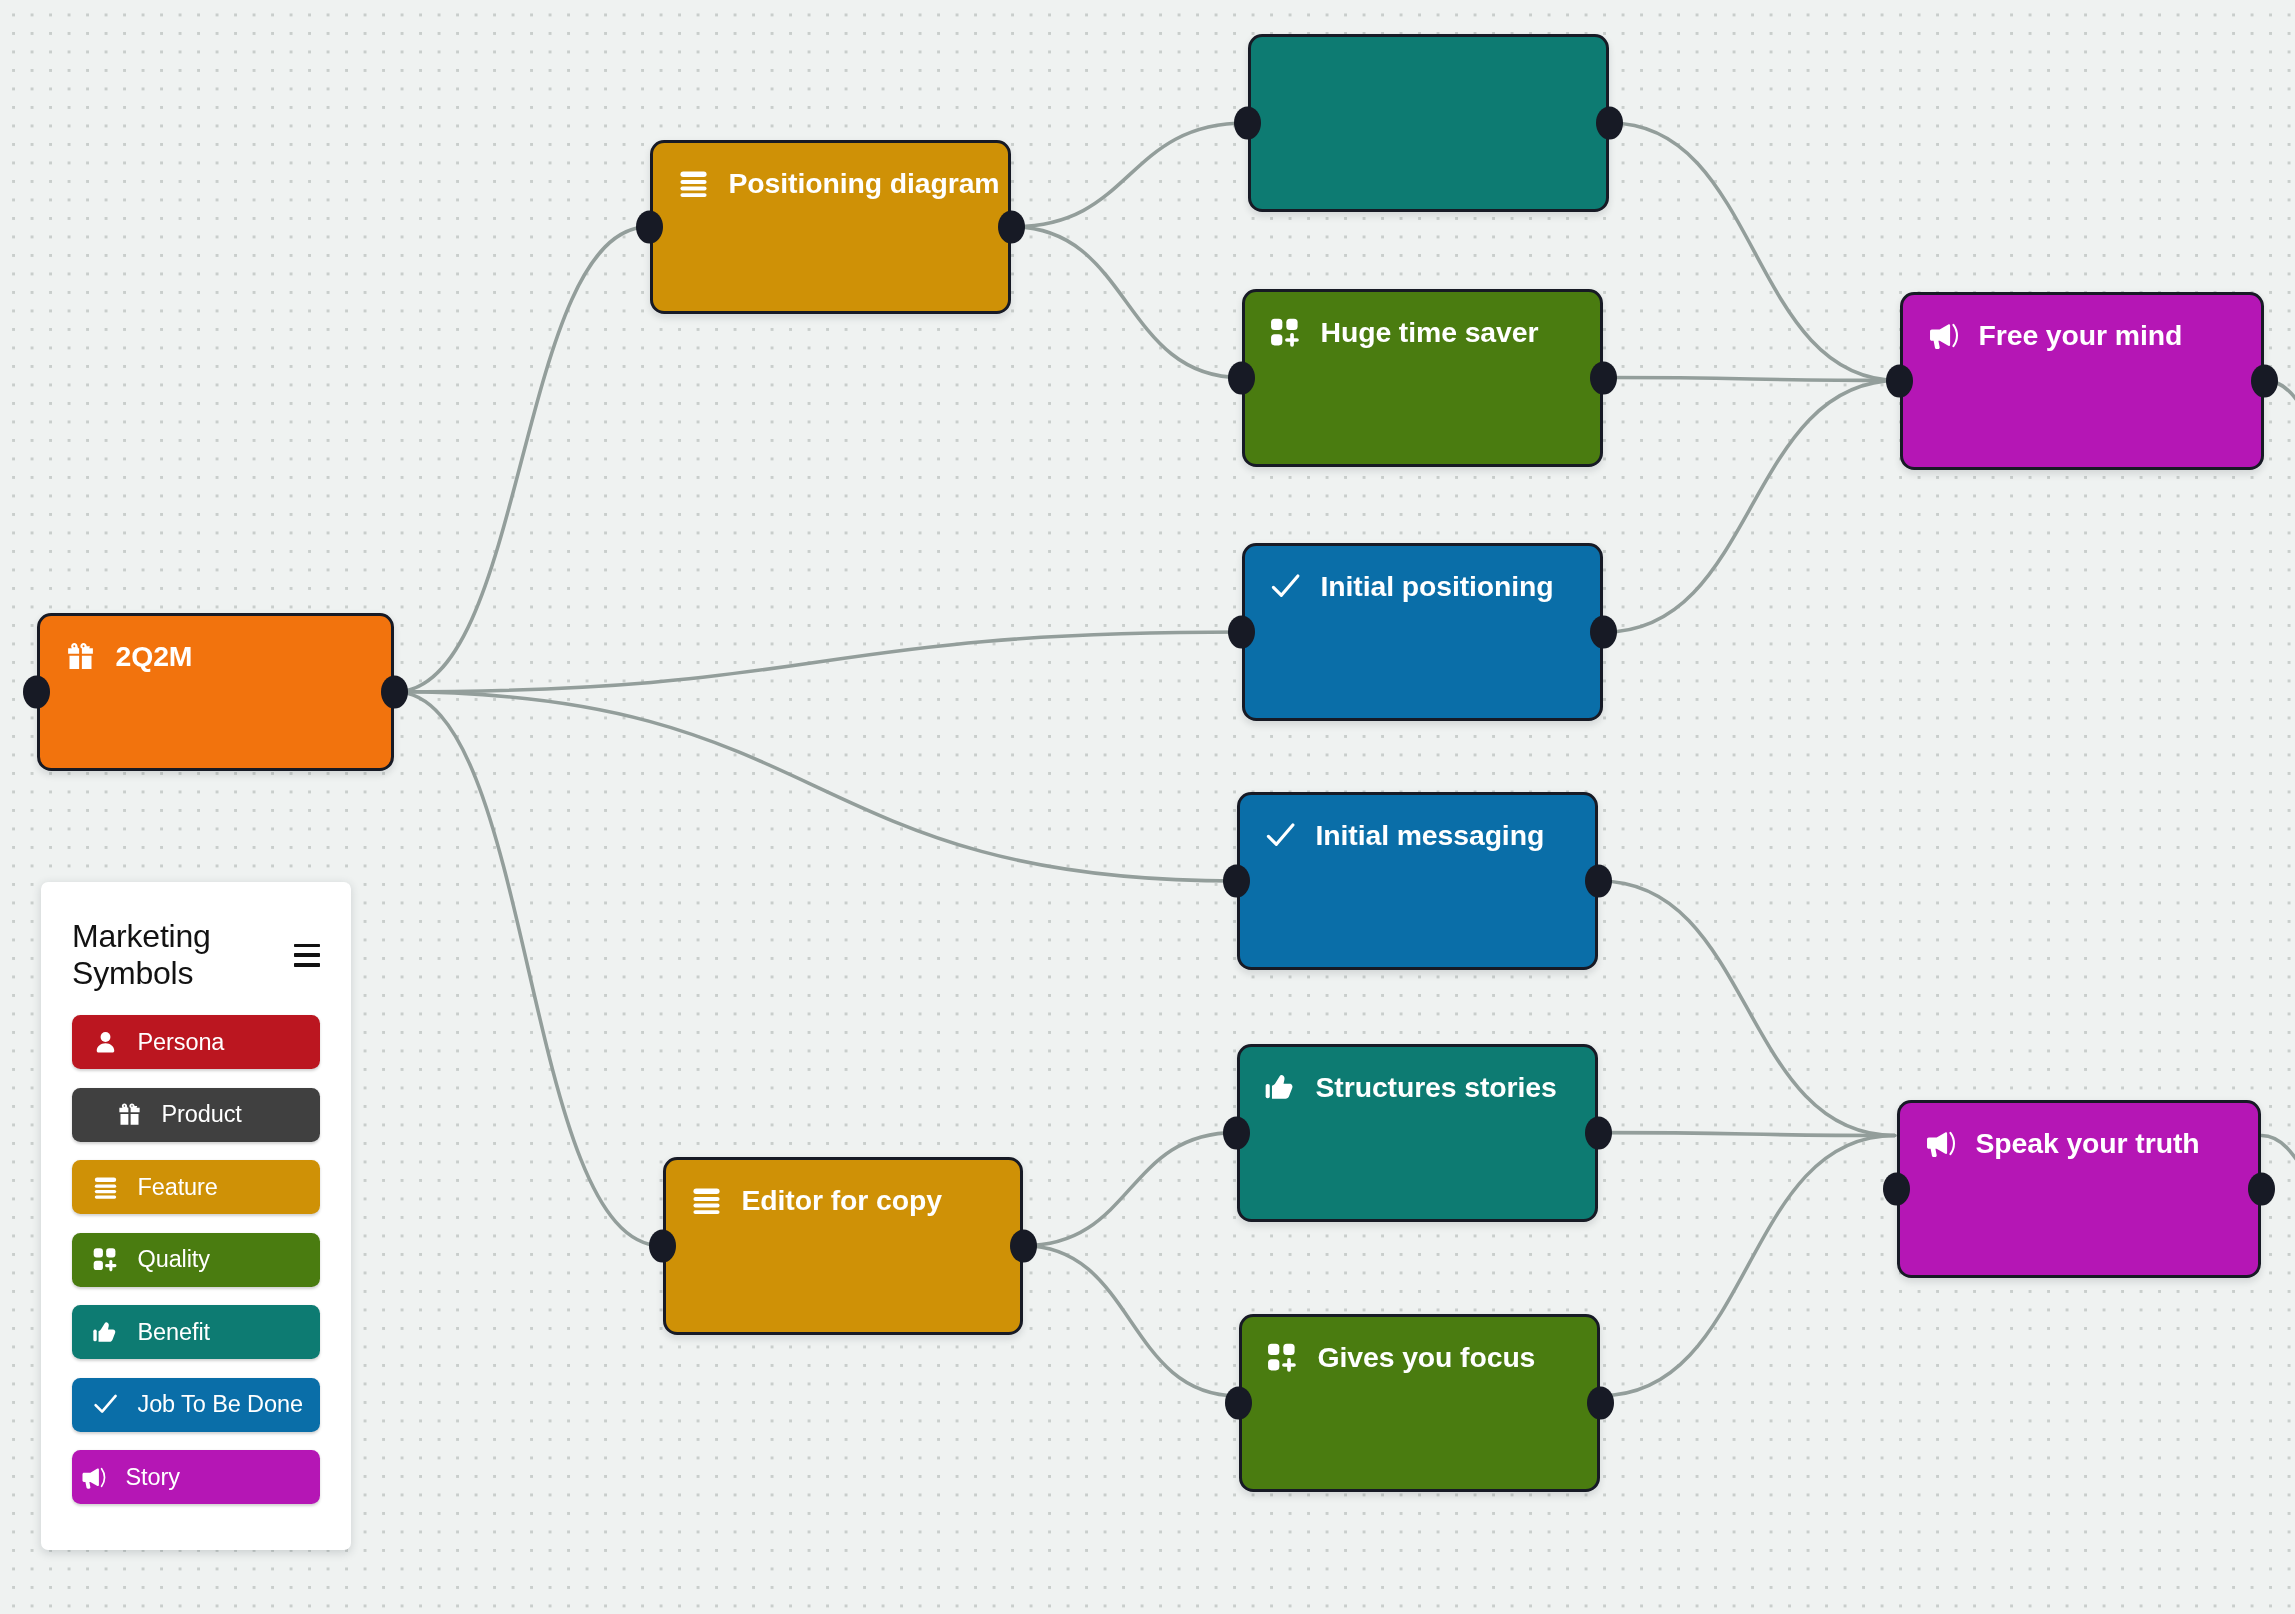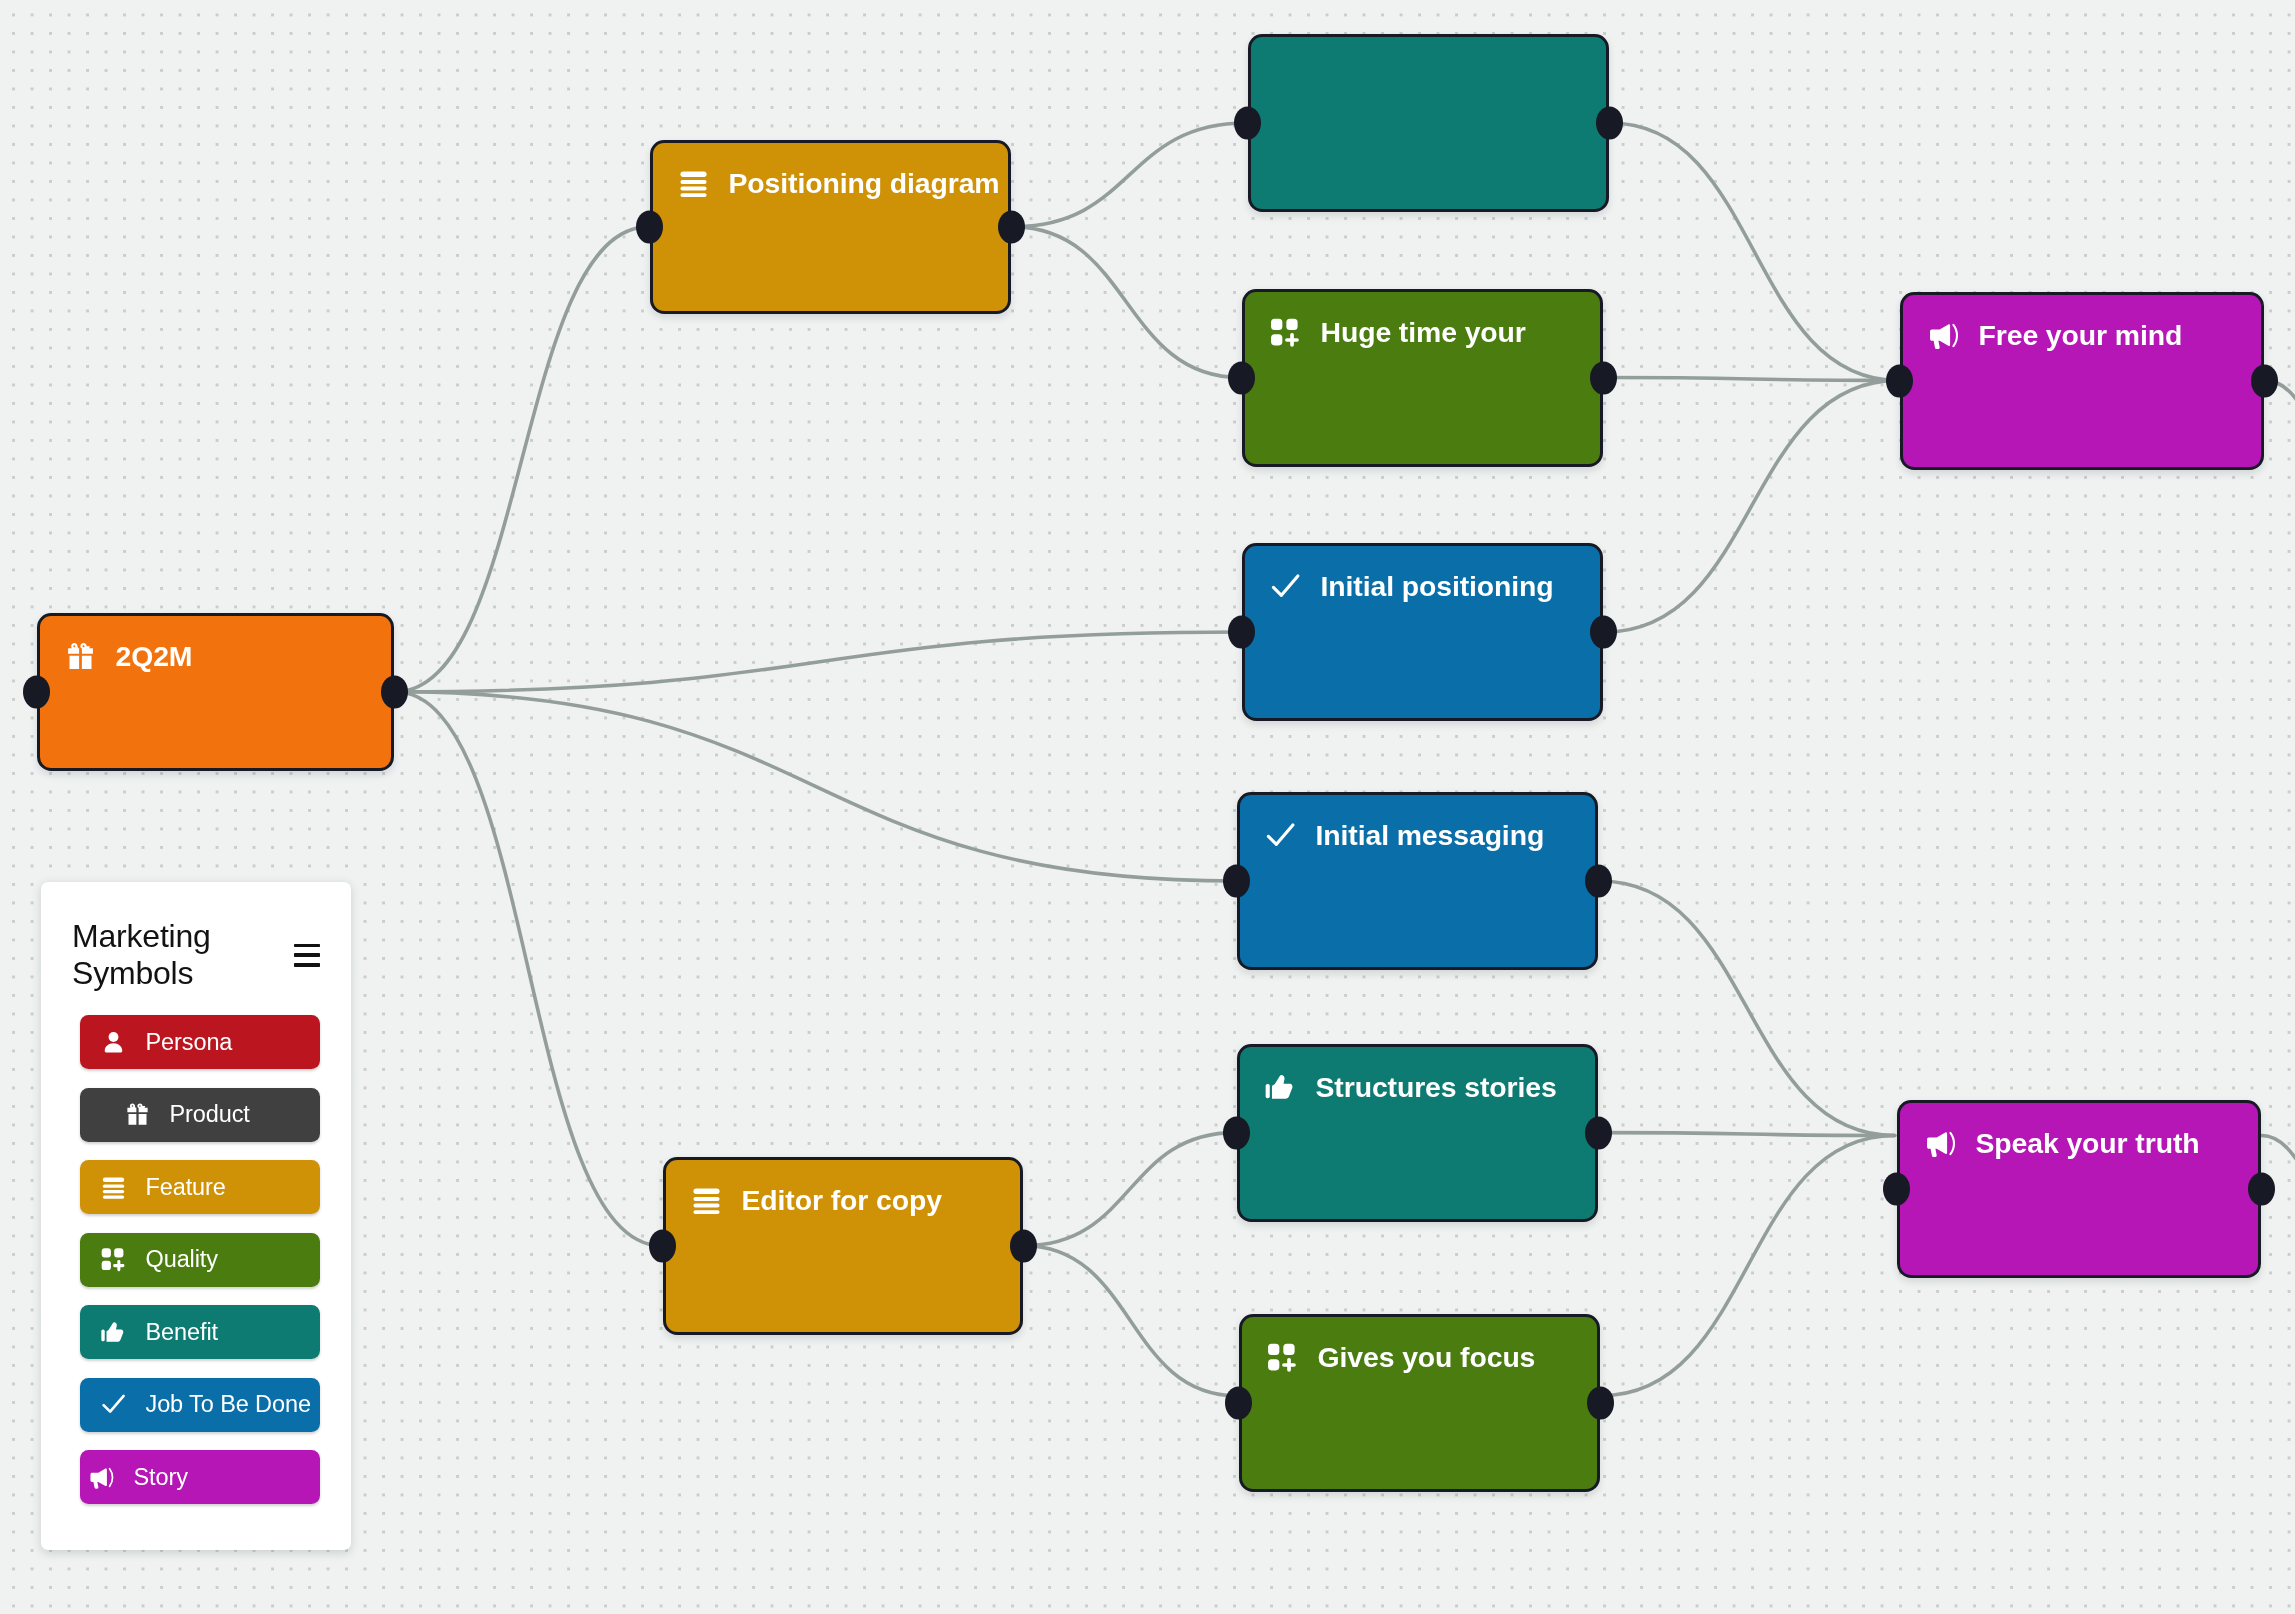--- a/index.html
+++ b/index.html
@@ -128,21 +128,20 @@
     height: 3.6px;
     background: #111111;
     border-radius: 0.7px;
   }
   #legend-items {
     margin-top: 23px;
     padding: 0 31px;
     display: flex;
     flex-direction: column;
     gap: 18.5px;
-    margin-left: 8px;
   }
   .legend-item {
     display: flex;
     align-items: center;
     gap: 18.5px;
     height: 54px;
     border-radius: 8.5px;
     padding-left: 20px;
     box-sizing: border-box;
     cursor: pointer;
@@ -234,21 +233,21 @@
         <div class="node-inner">
           <span class="node-icon">
             <svg viewBox="0 0 24 24">
               <rect x="1.5" y="2" width="8.2" height="8.2" rx="2.6" fill="#ffffff"></rect>
               <rect x="12.6" y="2" width="8.2" height="8.2" rx="2.6" fill="#ffffff"></rect>
               <rect x="1.5" y="13.2" width="8.2" height="8.2" rx="2.6" fill="#ffffff"></rect>
               <rect x="15.4" y="12.4" width="2.7" height="10.0" rx="1.3" fill="#ffffff"></rect>
               <rect x="11.7" y="16.1" width="10.0" height="2.7" rx="1.3" fill="#ffffff"></rect>
             </svg>
           </span>
-          <span class="node-label">Huge time your</span>
+          <span class="node-label">Huge time saver</span>
         </div>
       </div>
       <div class="node c-jtbd" style="left: 1242px; top: 543px; width: 361px; height: 178px;">
         <div class="handle left"></div>
         <div class="handle right"></div>
         <div class="node-inner">
           <span class="node-icon">
             <svg viewBox="0 0 24 24">
               <path d="M3.2 12.6 9 18.4 21 4.4" fill="none" stroke="#ffffff" stroke-width="2.3" stroke-linecap="round" stroke-linejoin="round"></path>
             </svg>

